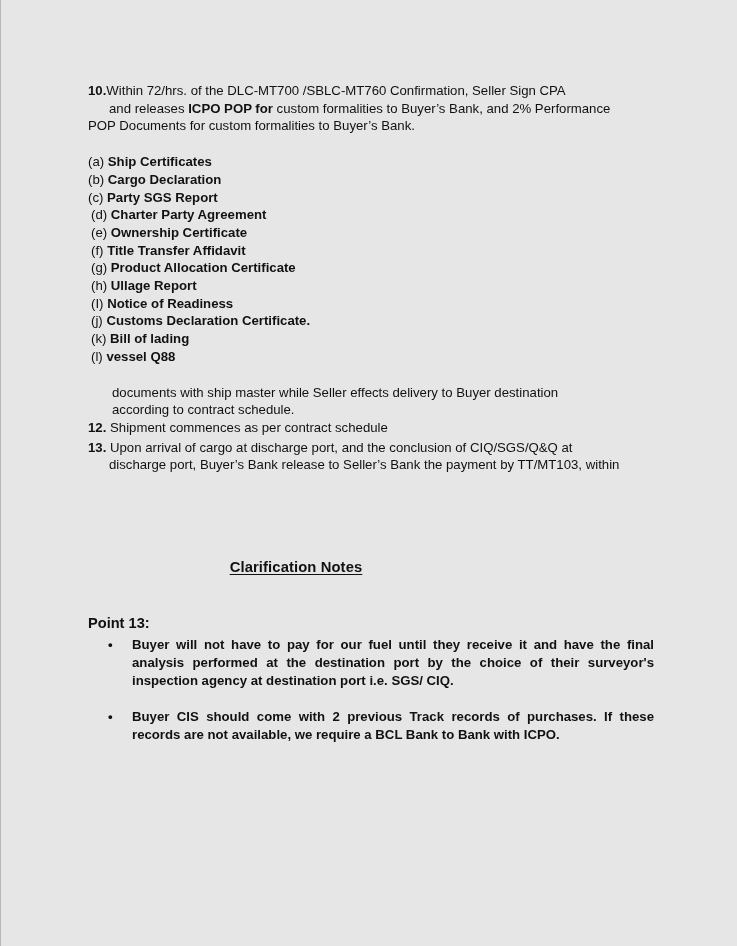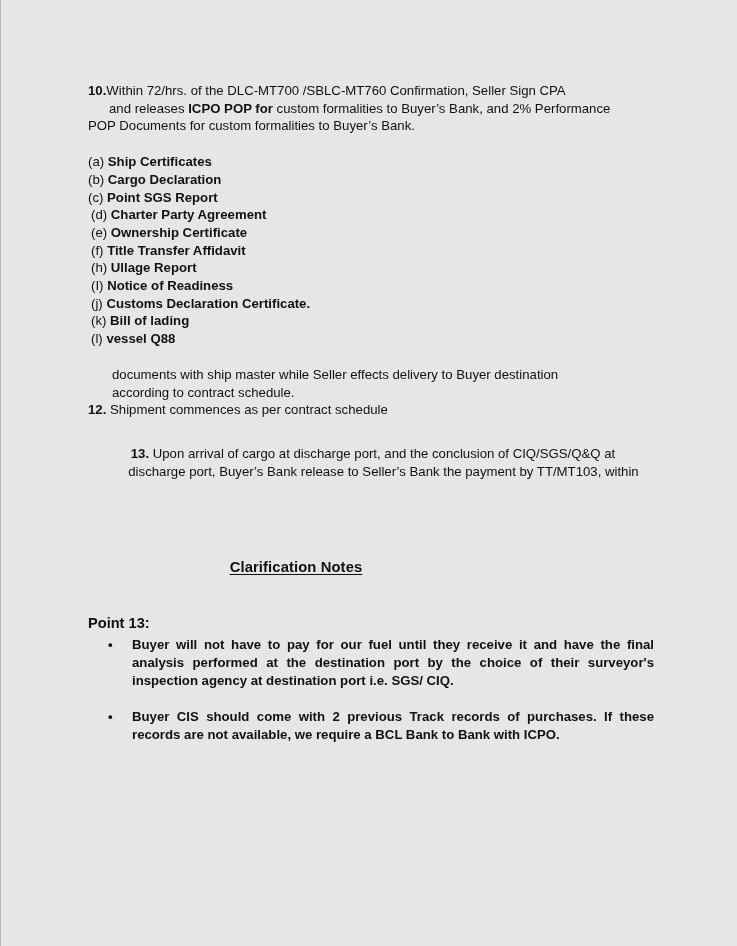--- a/index.html
+++ b/index.html
@@ -45,21 +45,21 @@
       white-space: nowrap;
     }
     .doc-item.indent { padding-left: 3px; }
     .doc-item .lbl { font-weight: normal; }
     .doc-item .name { font-weight: bold; }
 
     .p11 { margin-top: 18px; }
     .p11 .l { display: block; white-space: nowrap; }
     .p11 .cont { padding-left: 24px; }
     .p12 { display: block; white-space: nowrap; }
-    .p13 { margin-top: 26px; text-align: center; }
+    .p13 { margin-top: 2px; }
     .p13 .l { display: block; white-space: nowrap; }
     .p13 .cont { padding-left: 21px; }
 
     .clar-heading {
       position: absolute;
       left: 0;
       width: 592px;
       top: 559px;
       text-align: center;
       font-weight: bold;
@@ -113,24 +113,25 @@
     </span>
     <span class="l l2">
       <span>and releases </span><b>ICPO POP for</b><span> custom formalities to Buyer’s Bank, and 2% Performance</span>
     </span>
     <span class="l">POP Documents for custom formalities to Buyer’s Bank.</span>
   </div>
 
   <div class="doc-list">
     <span class="doc-item"><span class="lbl">(a)</span> <span class="name">Ship Certificates</span></span>
     <span class="doc-item"><span class="lbl">(b)</span> <span class="name">Cargo Declaration</span></span>
-    <span class="doc-item"><span class="lbl">(c)</span> <span class="name">Point SGS Report</span></span>
+    <span class="doc-item"><span class="lbl">(c)</span> <span class="name">Party SGS Report</span></span>
     <span class="doc-item indent"><span class="lbl">(d)</span> <span class="name">Charter Party Agreement</span></span>
     <span class="doc-item indent"><span class="lbl">(e)</span> <span class="name">Ownership Certificate</span></span>
     <span class="doc-item indent"><span class="lbl">(f)</span> <span class="name">Title Transfer Affidavit</span></span>
+    <span class="doc-item indent"><span class="lbl">(g)</span> <span class="name">Product Allocation Certificate</span></span>
     <span class="doc-item indent"><span class="lbl">(h)</span> <span class="name">Ullage Report</span></span>
     <span class="doc-item indent"><span class="lbl">(I)</span> <span class="name">Notice of Readiness</span></span>
     <span class="doc-item indent"><span class="lbl">(j)</span> <span class="name">Customs Declaration Certificate.</span></span>
     <span class="doc-item indent"><span class="lbl">(k)</span> <span class="name">Bill of lading</span></span>
     <span class="doc-item indent"><span class="lbl">(l)</span> <span class="name">vessel Q88</span></span>
   </div>
 
   <div class="p11">
     <span class="l cont">documents with ship master while Seller effects delivery to Buyer destination</span>
     <span class="l cont">according to contract schedule.</span>

